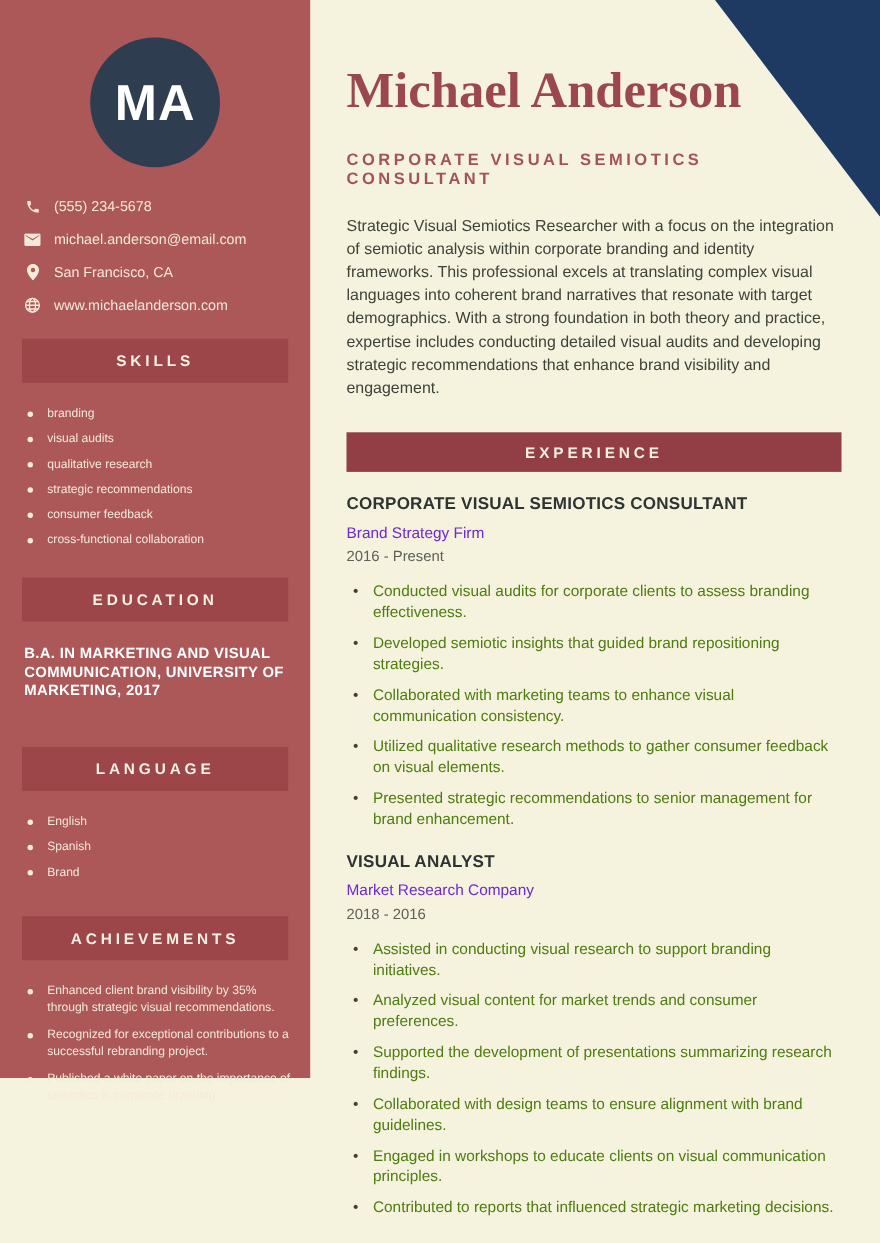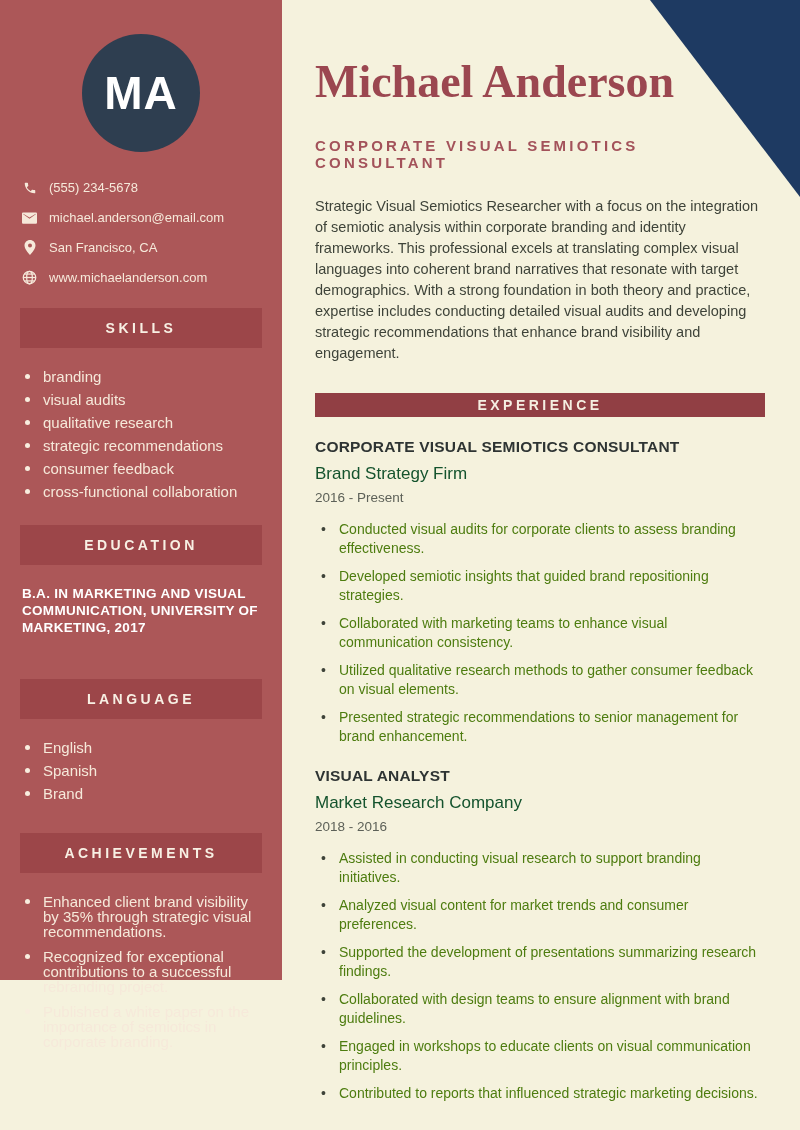--- a/index.html
+++ b/index.html
@@ -41,21 +41,21 @@
     display:flex;align-items:center;justify-content:center;
     font-size:14px;font-weight:bold;letter-spacing:3.5px;color:#f8f0e4;
   }
   .hdr-skills{margin-top:23px;}
   .hdr-education{margin-top:26px;}
   .hdr-language{margin-top:43px;}
   .hdr-achievements{margin-top:32px;}
   .side-list{list-style:none;margin:21px 0 0 0;padding:0 18px 0 22px;}
   .side-list li{
     position:relative;padding-left:21px;
-    font-size:15px;color:#f6e9da;line-height:15px;margin-bottom:8px;
+    font-size:11px;color:#f6e9da;line-height:15px;margin-bottom:8px;
   }
   .side-list.tight li{margin-bottom:8px;}
   .side-list li::before{
     content:"";position:absolute;left:3px;top:5px;
     width:5px;height:5px;border-radius:50%;background:#f8eedf;
   }
   .side-list.wrap li{margin-bottom:10px;line-height:15px;}
   .edu-block{
     margin:20px 22px 0 22px;
     font-size:13.5px;font-weight:bold;color:#ffffff;
@@ -74,27 +74,27 @@
   }
   .job-heading-sub{
     margin-top:11px;
     font-size:15px;font-weight:bold;color:#a3525a;letter-spacing:3.2px;
   }
   .summary{
     margin-top:25px;
     font-size:14.5px;color:#3e4339;line-height:21px;
   }
   .banner{
-    margin-top:29px;height:24px;background:#913f44;
+    margin-top:29px;height:36px;background:#913f44;
     display:flex;align-items:center;justify-content:center;
     font-size:14px;font-weight:bold;letter-spacing:3.5px;color:#f5efe2;
   }
   .job{margin-top:21px;}
   .job-title{font-size:15.5px;font-weight:bold;color:#2e3433;letter-spacing:.2px;}
-  .job-company{margin-top:8px;font-size:17px;color:#14532d;}
+  .job-company{margin-top:8px;font-size:14px;color:#6d28d9;}
   .job-dates{margin-top:6px;font-size:13.5px;color:#5d6158;}
   .job-bullets{list-style:none;margin:15px 0 0 0;padding:0 0 0 3px;}
   .job-bullets li{
     position:relative;padding-left:21px;
     font-size:14px;color:#4d7c0f;line-height:19px;margin-bottom:9px;
   }
   .job-bullets li::before{
     content:"\2022";position:absolute;left:3px;top:0;
     color:#3e4339;font-size:14px;
   }

